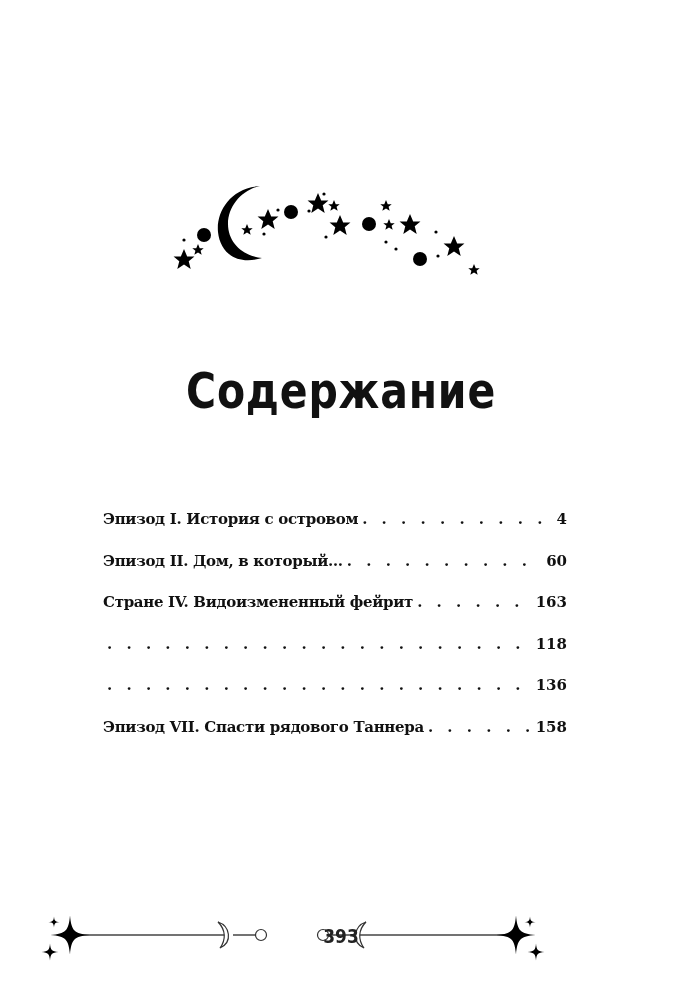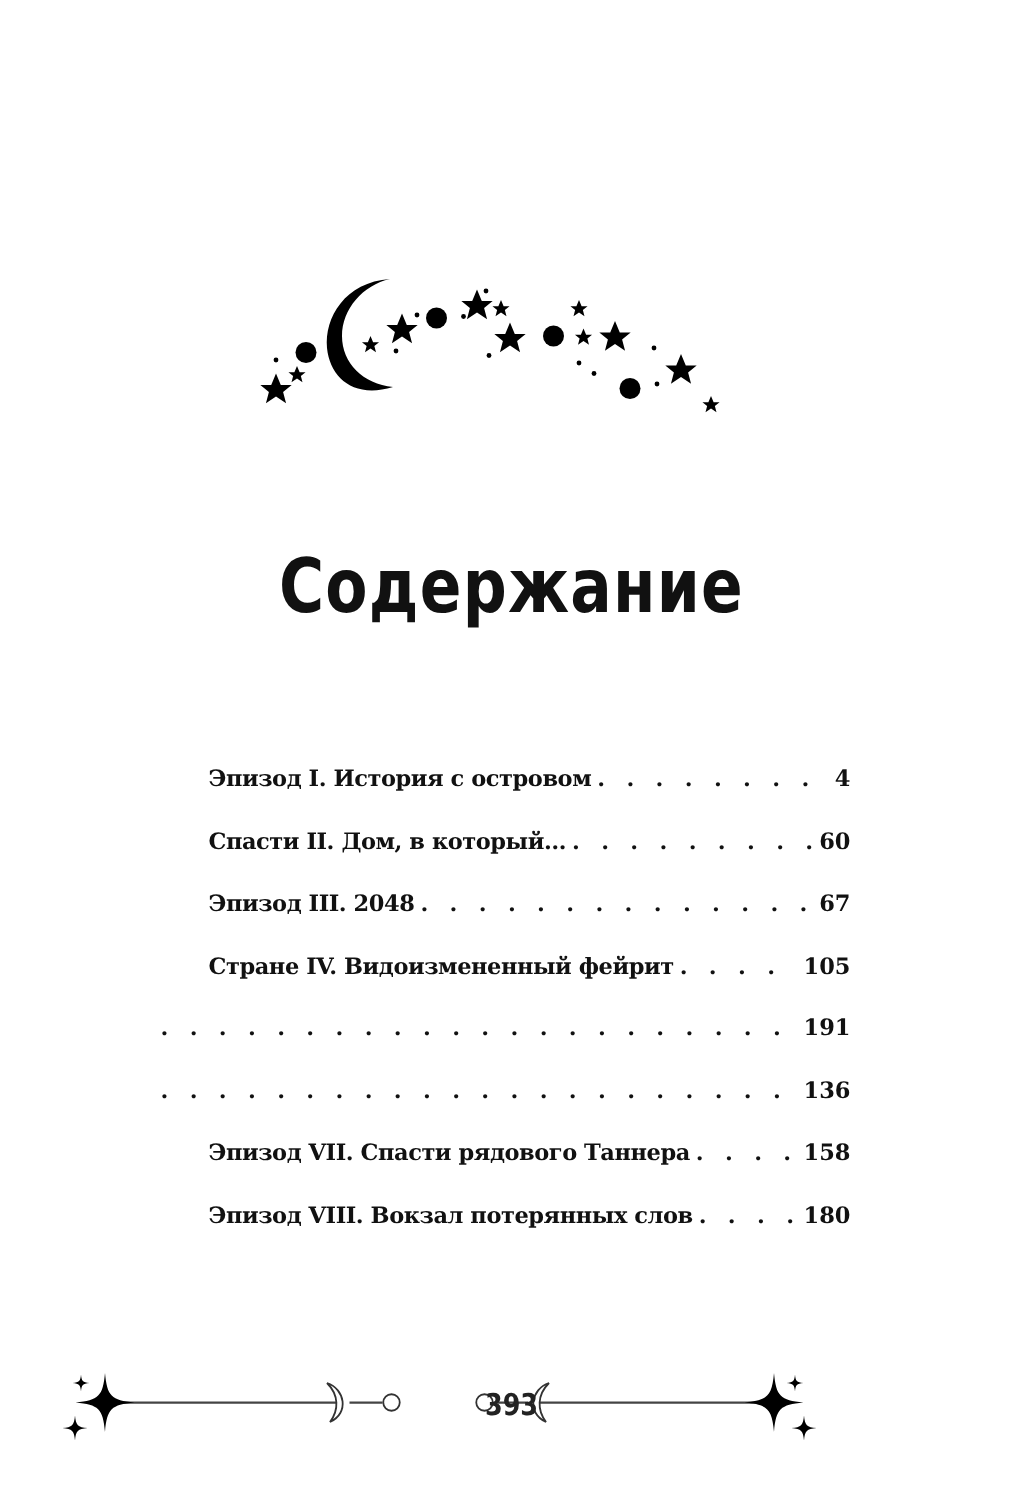--- a/index.html
+++ b/index.html
@@ -5,21 +5,21 @@
   html, body { margin: 0; padding: 0; background: #ffffff; }
   body { width: 682px; height: 1001px; position: relative; overflow: hidden;
          font-family: "DejaVu Serif", serif; color: #111; }
   .ornament { position: absolute; left: 160px; top: 170px; width: 340px; height: 120px; }
   .title { position: absolute; left: 0; width: 682px; top: 362px; text-align: center;
            font-family: "DejaVu Sans", sans-serif; font-size: 50px; font-weight: bold;
            letter-spacing: 1px; transform: scaleX(0.82); transform-origin: center; color: #111; }
   .toc { position: absolute; left: 103px; top: 510px; width: 464px; }
   .toc-row { display: flex; align-items: baseline; height: 41.5px;
              font-family: "DejaVu Serif", serif; font-weight: bold; font-size: 15px; }
-  .toc-label { white-space: nowrap; letter-spacing: -0.3px; margin-left: 36px; }
+  .toc-label { white-space: nowrap; letter-spacing: -0.3px; }
   .toc-dots { flex: 1; overflow: hidden; white-space: nowrap; margin: 0 4px;
               letter-spacing: 4.5px; }
   .toc-dots::before { content: ". . . . . . . . . . . . . . . . . . . . . . . . . . . . . . . . . . . . . . . . . . ."; }
   .toc-page { white-space: nowrap; text-align: right; min-width: 14px; }
   .footer { position: absolute; left: 30px; top: 900px; width: 620px; height: 80px; }
   .page-num { position: absolute; left: 0; width: 682px; top: 924px; text-align: center;
               font-family: "DejaVu Sans", sans-serif; font-size: 20px; font-weight: bold;
               transform: scaleX(0.85); color: #222; }
 </style>
 </head>
@@ -63,51 +63,41 @@
 
 <div class="title">Содержание</div>
 
 <div class="toc">
   <div class="toc-row">
     <span class="toc-label">Эпизод I. История с островом</span>
     <span class="toc-dots"></span>
     <span class="toc-page">4</span>
   </div>
   <div class="toc-row">
-    <span class="toc-label">Спасти II. Дом, в который…</span>
+    <span class="toc-label">Эпизод II. Дом, в который…</span>
     <span class="toc-dots"></span>
     <span class="toc-page">60</span>
   </div>
   <div class="toc-row">
-    <span class="toc-label">Эпизод III. 2048</span>
-    <span class="toc-dots"></span>
-    <span class="toc-page">67</span>
-  </div>
-  <div class="toc-row">
     <span class="toc-label">Стране IV. Видоизмененный фейрит</span>
     <span class="toc-dots"></span>
-    <span class="toc-page">105</span>
+    <span class="toc-page">163</span>
   </div>
   <div class="toc-row">
     <span class="toc-dots"></span>
-    <span class="toc-page">191</span>
+    <span class="toc-page">118</span>
   </div>
   <div class="toc-row">
     <span class="toc-dots"></span>
     <span class="toc-page">136</span>
   </div>
   <div class="toc-row">
     <span class="toc-label">Эпизод VII. Спасти рядового Таннера</span>
     <span class="toc-dots"></span>
     <span class="toc-page">158</span>
-  </div>
-  <div class="toc-row">
-    <span class="toc-label">Эпизод VIII. Вокзал потерянных слов</span>
-    <span class="toc-dots"></span>
-    <span class="toc-page">180</span>
   </div>
 </div>
 
 <svg class="footer" viewBox="0 0 620 80" xmlns="http://www.w3.org/2000/svg">
   <defs>
     <path id="sparkle" d="M0,-14 C1,-3 3,-1 14,0 C3,1 1,3 0,14 C-1,3 -3,1 -14,0 C-3,-1 -1,-3 0,-14 Z" fill="#000"></path>
   </defs>
 
   <line x1="42" y1="35" x2="195" y2="35" stroke="#444" stroke-width="1.5"></line>
   <line x1="203" y1="35" x2="225" y2="35" stroke="#444" stroke-width="1.5"></line>

